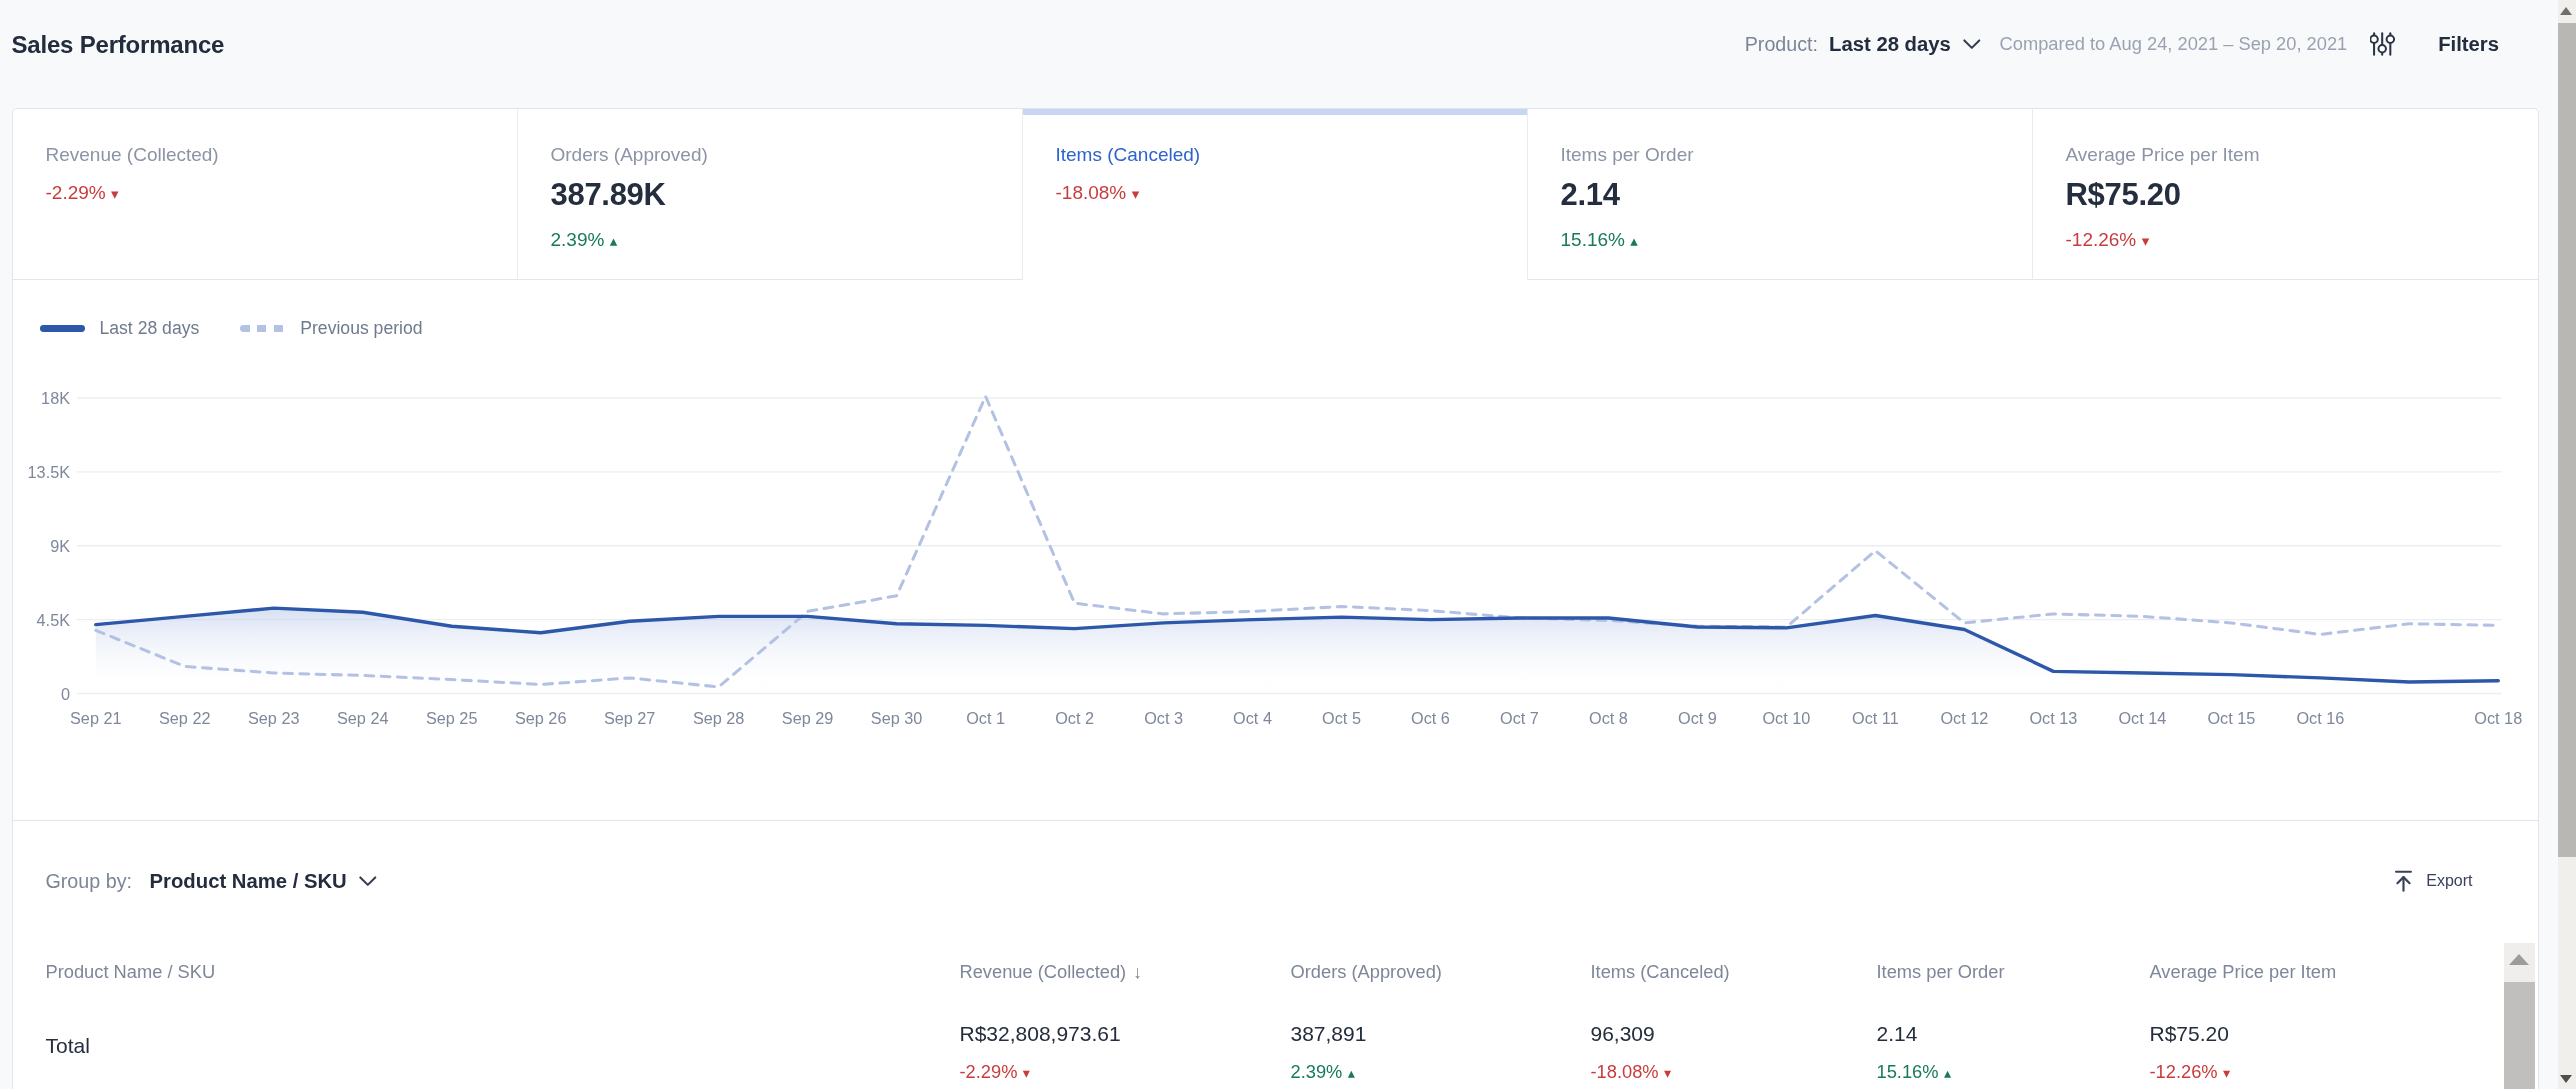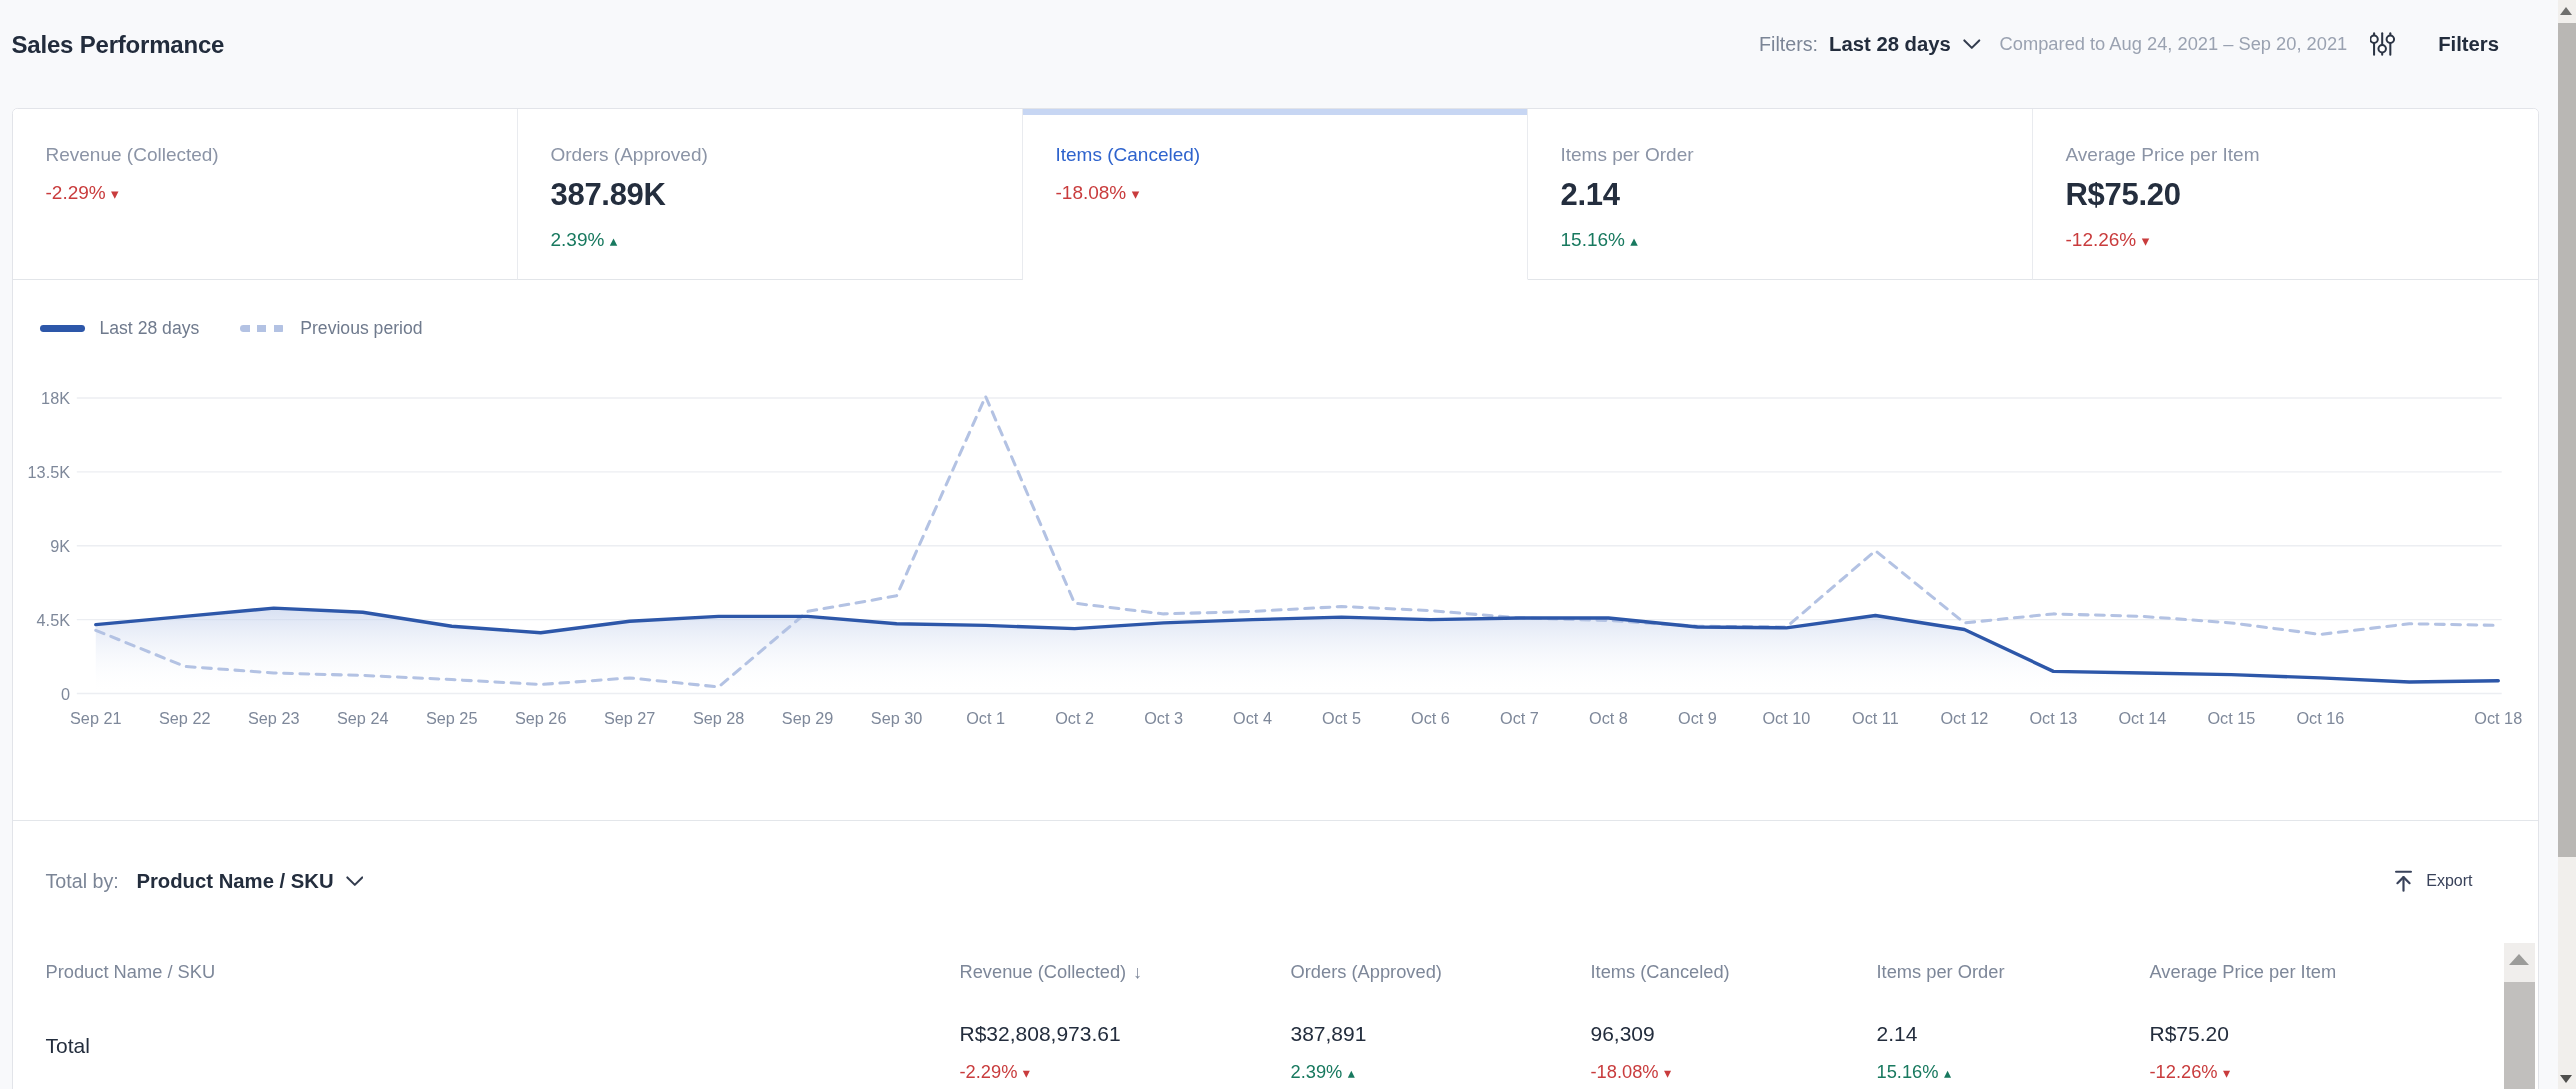--- a/index.html
+++ b/index.html
@@ -83,21 +83,21 @@
   .pg-thumb { position:absolute; left:0; top:23px; width:18.3px; height:834px; background:#b9b7b4; }
   .pg-down { position:absolute; left:2px; bottom:6.8px; width:0; height:0;
              border-left:6.8px solid transparent; border-right:6.8px solid transparent; border-top:8.1px solid #4f4f4d; }
 </style>
 </head>
 <body>
 
 <div class="topbar">
   <div class="page-title">Sales Performance</div>
   <div class="period-controls">
-    <span class="period-label">Filters:</span>
+    <span class="period-label">Product:</span>
     <button class="period-select">
       <span class="period-value">Last 28 days</span>
       <svg class="chev" width="17.6" height="11" viewBox="0 0 26 16">
         <path d="M2 2 L13 13 L24 2" fill="none" stroke="#333c4e" stroke-width="3" stroke-linecap="round" stroke-linejoin="round"></path>
       </svg>
     </button>
     <span class="compared">Compared to Aug 24, 2021 – Sep 20, 2021</span>
     <button class="filters-btn">
       <svg width="24.4" height="26" viewBox="0 0 36 38">
         <g stroke="#2b3444" stroke-width="3" fill="#ffffff" stroke-linecap="round">
@@ -198,21 +198,21 @@
         <text x="2857.222222222222" y="522" text-anchor="middle" font-size="24" fill="#7e889a">Oct 12</text>
         <text x="2988.5185185185187" y="522" text-anchor="middle" font-size="24" fill="#7e889a">Oct 13</text>
         <text x="3119.814814814815" y="522" text-anchor="middle" font-size="24" fill="#7e889a">Oct 14</text>
         <text x="3251.1111111111113" y="522" text-anchor="middle" font-size="24" fill="#7e889a">Oct 15</text>
         <text x="3382.4074074074074" y="522" text-anchor="middle" font-size="24" fill="#7e889a">Oct 16</text>
         <text x="3645" y="522" text-anchor="middle" font-size="24" fill="#7e889a">Oct 18</text>
       </svg>
   </div>
 
   <div class="toolbar">
-    <span class="groupby-label">Total by:</span>
+    <span class="groupby-label">Group by:</span>
     <button class="groupby-select">
       <span class="groupby-value">Product Name / SKU</span>
       <svg class="chev" width="17.6" height="11" viewBox="0 0 26 16">
         <path d="M2 2 L13 13 L24 2" fill="none" stroke="#333c4e" stroke-width="3" stroke-linecap="round" stroke-linejoin="round"></path>
       </svg>
     </button>
     <button class="export-btn">
       <svg width="23" height="24.4" viewBox="0 0 34 36">
         <g stroke="#39425a" stroke-width="3.2" fill="none" stroke-linecap="round" stroke-linejoin="round">
           <line x1="6" y1="4" x2="28" y2="4"></line>

